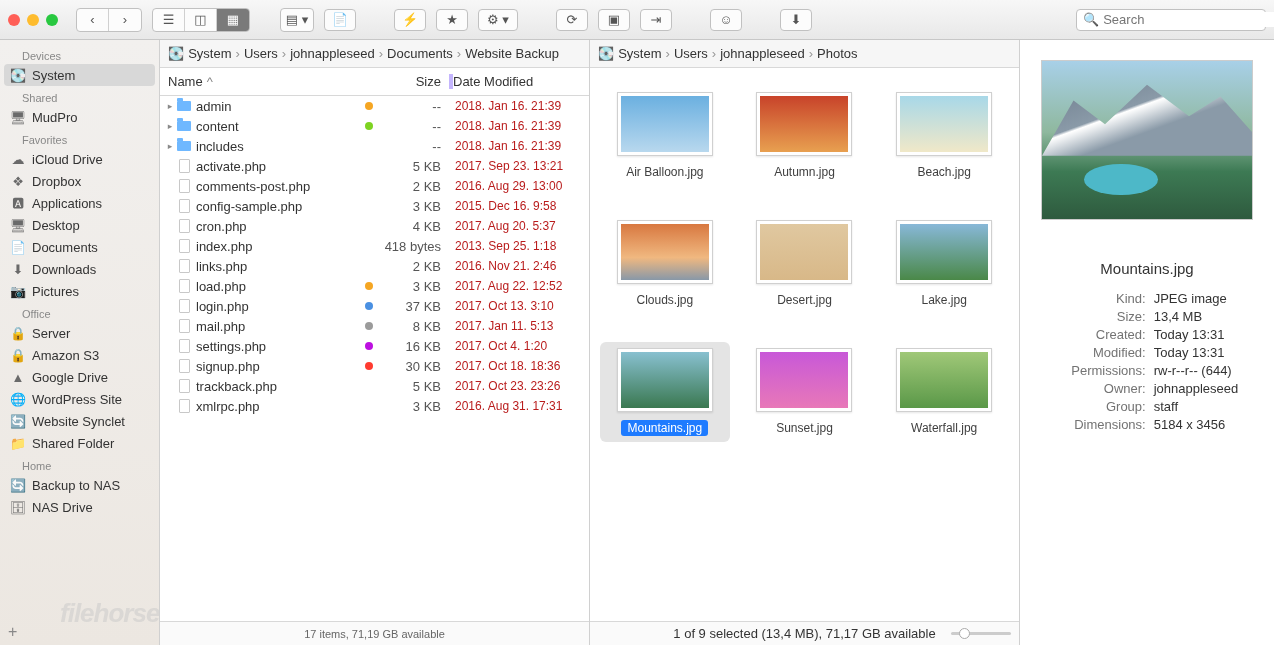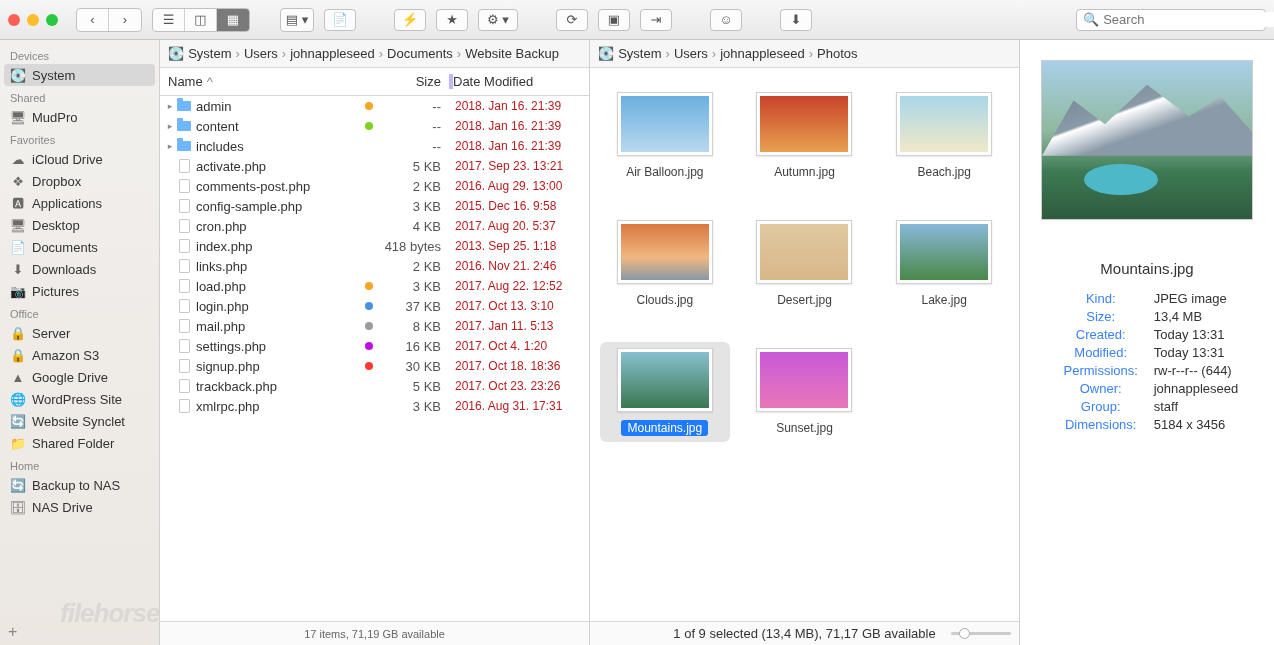--- a/index.html
+++ b/index.html
@@ -10,21 +10,21 @@
 .red{background:#ff5f57}.yellow{background:#febc2e}.green{background:#28c840}
 .btn-group{display:flex;background:#fcfcfc;border:1px solid #c1c1c1;border-radius:4px;overflow:hidden}
 .tb-btn{width:32px;height:22px;display:flex;align-items:center;justify-content:center;border-right:1px solid #d0d0d0;cursor:pointer;color:#555}
 .tb-btn:last-child{border-right:none}
 .tb-btn.single{border:1px solid #c1c1c1;border-radius:4px;background:#fcfcfc}
 .tb-btn.active{background:#7a7a7a;color:#fff}
 .search{flex:1;max-width:190px;margin-left:auto;height:22px;border:1px solid #c1c1c1;border-radius:4px;background:#fff;display:flex;align-items:center;padding:0 6px;color:#999}
 .search input{border:none;outline:none;flex:1;margin-left:4px;font-size:13px;color:#333}
 .main{flex:1;display:flex;overflow:hidden}
 .sidebar{width:160px;background:linear-gradient(#f2f0ee,#ece7e1);border-right:1px solid #d0d0d0;overflow-y:auto;padding:4px 0;position:relative}
-.sb-head{font-size:11px;color:#888;padding:6px 10px 2px}
+.sb-head{font-size:11px;color:#888;padding:6px 22px 2px}
 .sb-item{display:flex;align-items:center;gap:6px;padding:3px 10px;cursor:pointer}
 .sb-item.sel{background:#d8d8d8;border-radius:4px;margin:0 4px;padding:3px 6px}
 .sb-icon{width:16px;height:16px;display:flex;align-items:center;justify-content:center;color:#6a6a6a;font-size:13px}
 .sb-add{position:absolute;bottom:4px;left:8px;color:#888;font-size:16px;cursor:pointer}
 .pane{display:flex;flex-direction:column;border-right:1px solid #d0d0d0}
 .pane-left{width:430px}
 .pane-mid{width:430px}
 .pane-right{flex:1}
 .path{height:28px;background:#f6f6f6;border-bottom:1px solid #d8d8d8;display:flex;align-items:center;padding:0 8px;font-size:12px;color:#444;gap:4px;white-space:nowrap;overflow:hidden}
 .path .sep{color:#999}
@@ -50,21 +50,21 @@
 .timg{width:96px;height:64px;background:#fff;border:1px solid #d0d0d0;padding:3px;box-shadow:0 1px 2px rgba(0,0,0,.1)}
 .timg-inner{width:100%;height:100%}
 .tname{font-size:12px;color:#404040;padding:1px 6px;border-radius:3px}
 .thumb.sel .tname{background:#1e7bff;color:#fff}
 .preview{flex:1;display:flex;flex-direction:column;align-items:center;padding:20px 14px;overflow-y:auto}
 .pv-img{width:212px;height:160px;background:linear-gradient(180deg,#a8d0e8 0%,#8fb89e 45%,#3d7a54 70%,#2e5a3e 100%);margin-bottom:40px;border:1px solid #ccc;position:relative;overflow:hidden}
 .pv-mtn{position:absolute;bottom:40%;left:0;right:0;height:50%;background:linear-gradient(160deg,#6b7a8a 0%,#8a9aa8 40%,#fff 42%,#8a9aa8 60%);clip-path:polygon(0 100%,15% 30%,30% 60%,50% 10%,70% 50%,85% 25%,100% 70%,100% 100%)}
 .pv-lake{position:absolute;bottom:15%;left:20%;width:35%;height:20%;background:#4db8c8;border-radius:50%}
 .pv-title{font-size:15px;color:#333;margin-bottom:14px}
 .pv-meta{display:grid;grid-template-columns:90px 1fr;gap:3px 8px;font-size:11px}
-.pv-meta .k{text-align:center;color:#3b82f6}
+.pv-meta .k{text-align:right;color:#737373}
 .pv-meta .v{color:#333}
 .slider{position:absolute;right:8px;display:flex;align-items:center;gap:4px}
 .slider-track{width:60px;height:3px;background:#ccc;border-radius:2px;position:relative}
 .slider-thumb{position:absolute;left:8px;top:-4px;width:11px;height:11px;background:#fff;border:1px solid #aaa;border-radius:50%}
 .watermark{position:absolute;bottom:16px;left:60px;font-size:26px;font-weight:bold;color:rgba(200,200,200,.5);font-style:italic;pointer-events:none;letter-spacing:-1px}
 </style>
 </head>
 <body>
 
 <div class="toolbar">
@@ -423,20 +423,26 @@
           <div class="timg">
             <div class="timg-inner" style="background:linear-gradient(#88c0d0,#3a7850)"></div>
           </div>
           <span class="tname">Mountains.jpg</span>
         </div>
         <div class="thumb">
           <div class="timg">
             <div class="timg-inner" style="background:linear-gradient(#c858d8,#e878b8)"></div>
           </div>
           <span class="tname">Sunset.jpg</span>
+        </div>
+        <div class="thumb">
+          <div class="timg">
+            <div class="timg-inner" style="background:linear-gradient(#a0c878,#5a9848)"></div>
+          </div>
+          <span class="tname">Waterfall.jpg</span>
         </div>
       </div>
     <div class="status">
       <span>1 of 9 selected (13,4 MB), 71,17 GB available</span>
       <div class="slider">
         <div class="slider-track">
             <div class="slider-thumb"></div>
           </div>
       </div>
     </div>

